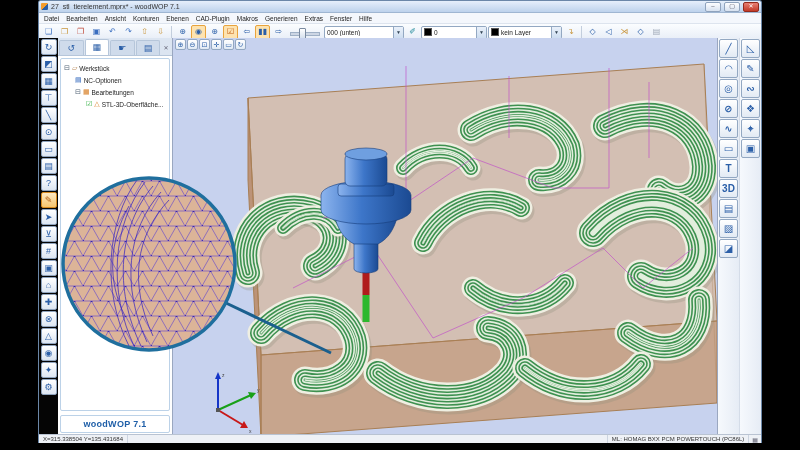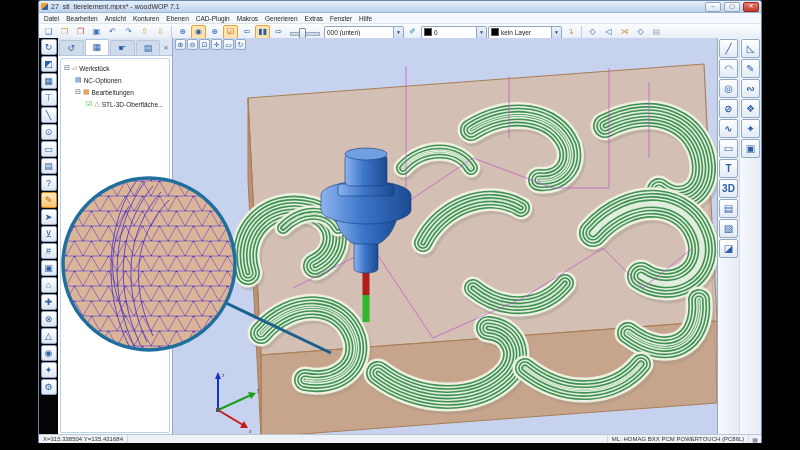--- a/index.html
+++ b/index.html
@@ -211,20 +211,23 @@
           <div class="trow ind1">
             <span class="texp">⊟</span>
             <span class="tico" style="color:#d9822b;">▦</span>
             <span>Bearbeitungen</span>
           </div>
           <div class="trow ind2">
             <span class="tico" style="color:#2fae3f;">☑</span>
             <span class="tico" style="color:#d9822b;">△</span>
             <span>STL-3D-Oberfläche...</span>
           </div>
+        </div>
+        <div class="brandbox">
+          <span class="brand">woodWOP 7.1</span>
         </div>
       </div>
 
       <div class="viewport">
         <div class="mini">
 
         <span class="mini-btn">⊕</span>
             <span class="mini-btn">⊖</span>
             <span class="mini-btn">⊡</span>
             <span class="mini-btn">✛</span>

